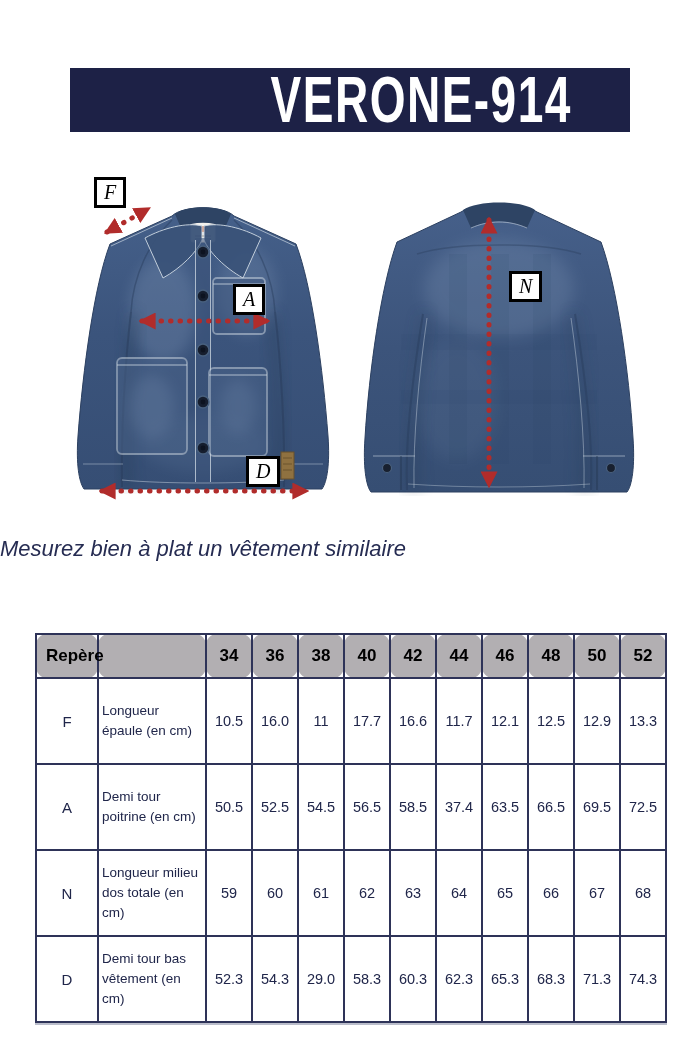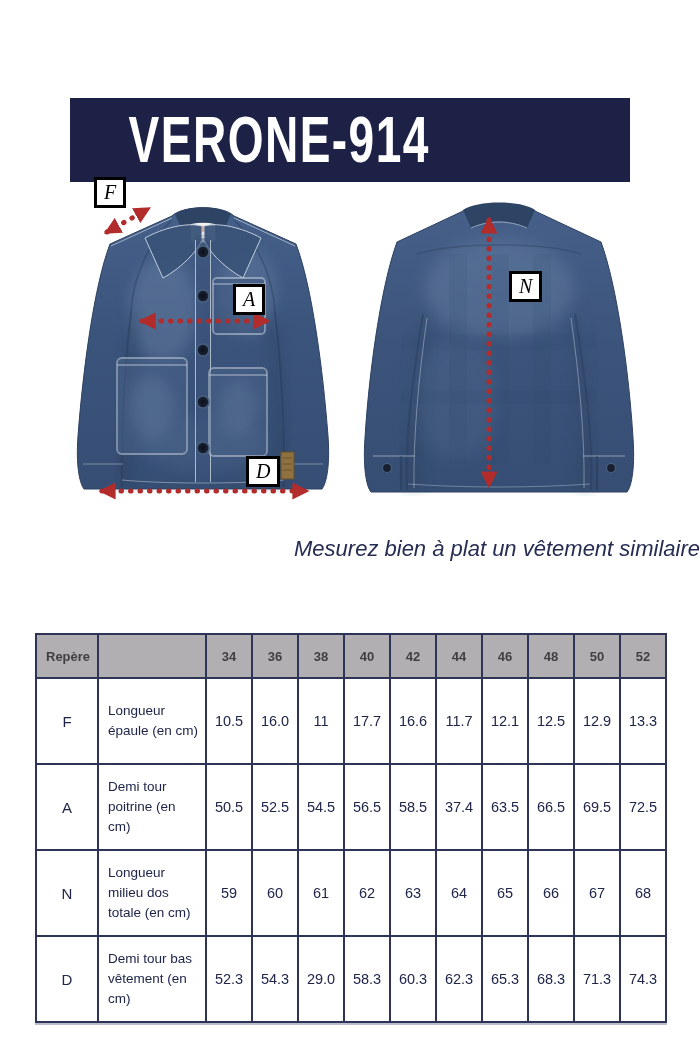--- a/index.html
+++ b/index.html
@@ -7,56 +7,56 @@
     --text-navy:#20264a;
     --border-c:#2e3358;
     --header-bg:#b2afb2;
     --arrow-c:#b12c2b;
   }
   html,body{margin:0;padding:0;}
   body{background:#ffffff;font-family:"Liberation Sans",sans-serif;}
   .page{position:relative;width:700px;height:1050px;background:#ffffff;overflow:hidden;}
 
   
-  .banner{position:absolute;left:70px;top:68px;width:560px;height:84px;
-    background:var(--banner-bg);display:flex;align-items:center;justify-content:flex-start;margin-top:30px;}
+  .banner{position:absolute;left:70px;top:68px;width:560px;height:64px;
+    background:var(--banner-bg);display:flex;align-items:center;justify-content:flex-end;}
   .banner .title{display:inline-block;color:#ffffff;font-weight:bold;font-size:64px;
     letter-spacing:2px;transform:scaleX(0.72);transform-origin:center;white-space:nowrap;
     font-family:"Liberation Sans",sans-serif;line-height:1;}
 
   
   .hero{position:absolute;left:0;top:158px;width:700px;height:380px;}
   .jacket-svg{position:absolute;}
   .front-svg{left:75px;top:34px;width:256px;height:302px;}
   .back-svg{left:357px;top:36px;width:284px;height:302px;}
   .arrows-svg{position:absolute;left:0;top:0;width:700px;height:380px;pointer-events:none;}
   .arrow-line{stroke:var(--arrow-c);stroke-width:5;fill:none;}
   .mlabel{position:absolute;background:#ffffff;border:3px solid #000000;
     font-family:"Liberation Serif",serif;font-style:italic;font-size:20px;font-weight:500;
     color:#000;line-height:23px;padding:1px 7px;z-index:5;}
   .mlabel-f{left:94px;top:19px;}
   .mlabel-a{left:233px;top:126px;}
   .mlabel-d{left:246px;top:298px;}
   .mlabel-n{left:509px;top:113px;}
 
   
-  .instruction{position:absolute;left:0;top:534px;width:700px;text-align:right;
+  .instruction{position:absolute;left:0;top:534px;width:700px;text-align:left;
     font-style:italic;font-size:22px;color:#262c52;line-height:1.32;}
 
   
   .table-wrap{position:absolute;left:35px;top:633px;width:630px;}
   table.size-table{border-collapse:collapse;table-layout:fixed;width:630px;
     box-shadow:0 2px 0 rgba(130,134,160,0.55);}
   table.size-table th,table.size-table td{border:2px solid var(--border-c);}
-  table.size-table thead th{height:40px;background:var(--header-bg);color:#404040;
-    font-weight:bold;font-size:13px;text-align:center;}
+  table.size-table thead th{height:40px;background:var(--header-bg);color:#000000;
+    font-weight:bold;font-size:17px;text-align:center;border-radius:11px;}
   table.size-table thead th.corner{text-align:left;padding-left:9px;}
   table.size-table tbody td{height:76px;color:var(--text-navy);font-size:14.5px;
     text-align:center;vertical-align:middle;background:#ffffff;}
-  table.size-table tbody td.desc{text-align:left;padding:4px 4px 4px 9px;
+  table.size-table tbody td.desc{text-align:left;padding:4px 4px 4px 3px;
     font-size:13.5px;line-height:1.5;}
   table.size-table tbody td.code{font-size:15px;}
   col.c-code{width:62px;} col.c-desc{width:108px;} col.c-size{width:46px;}
 </style>
 </head>
 <body>
 
 <div class="page">
 
   <div class="banner">

